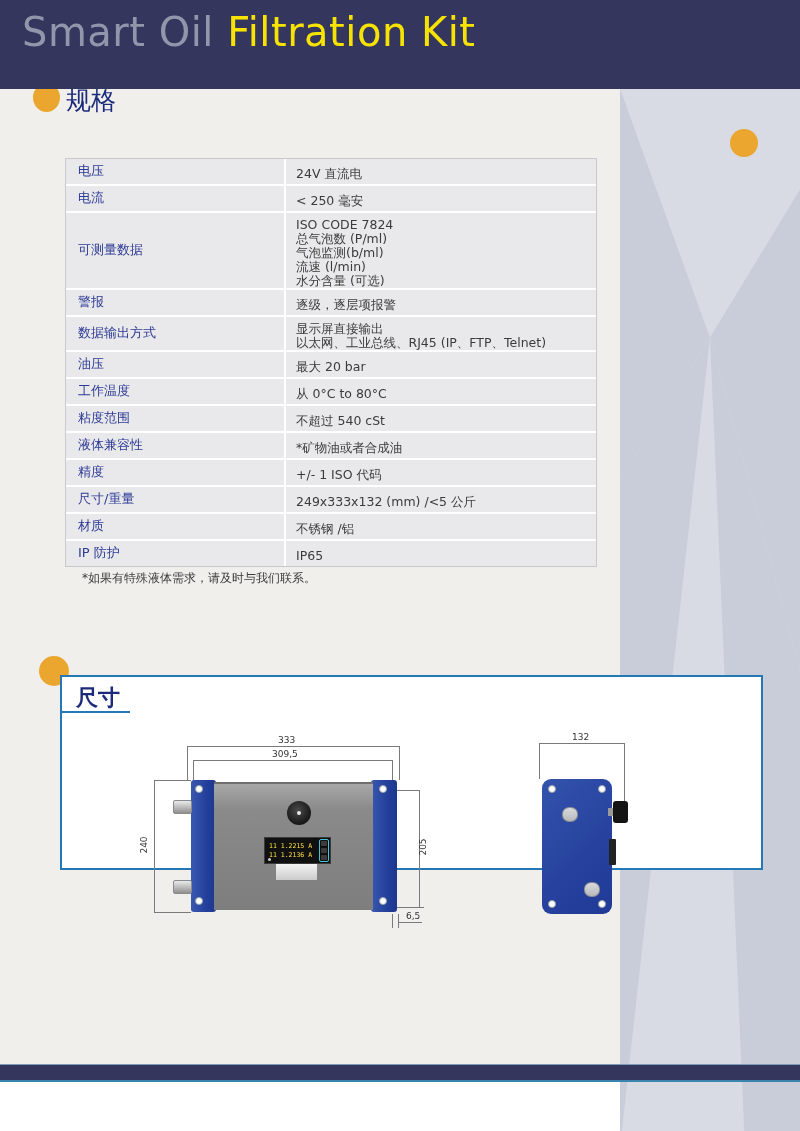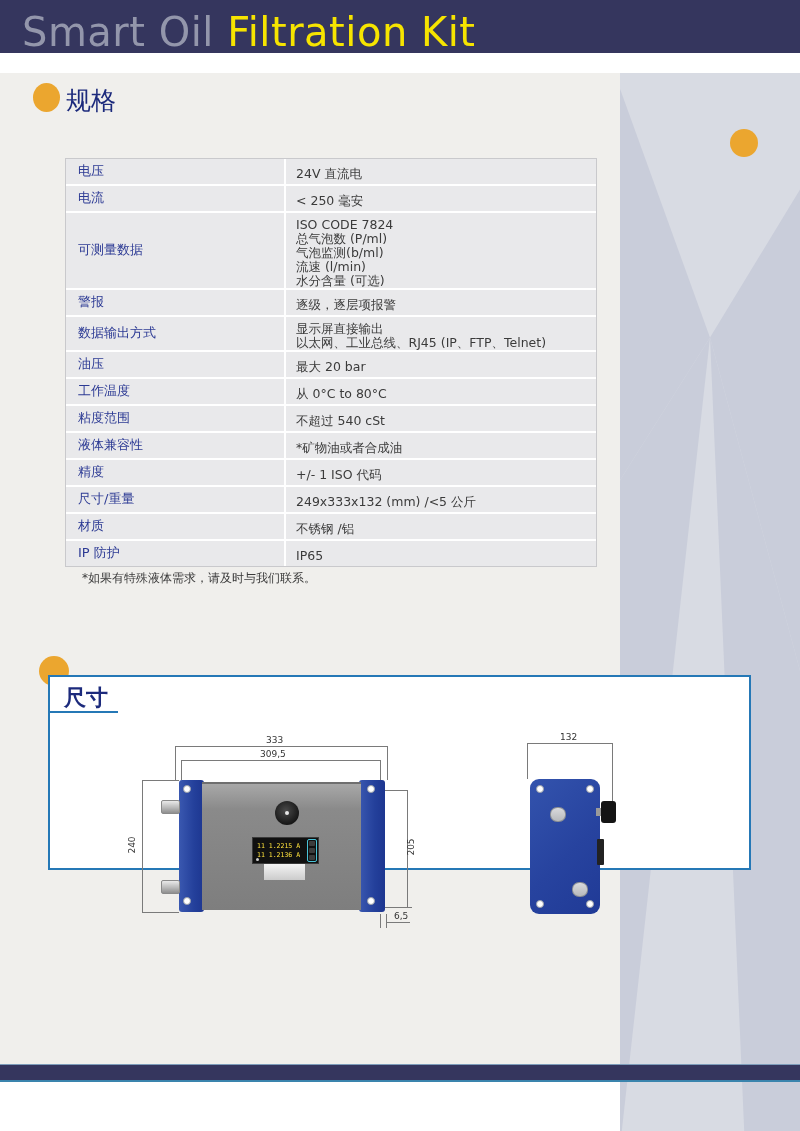--- a/index.html
+++ b/index.html
@@ -4,21 +4,21 @@
 <style>
   * { margin:0; padding:0; box-sizing:border-box; }
   html,body { width:800px; height:1131px; }
   body {
     position:relative; background:#ffffff; overflow:hidden;
     font-family:"DejaVu Sans","Liberation Sans",sans-serif;
   }
   .abs { position:absolute; }
 
   
-  .header { left:0; top:0; width:800px; height:53px; background:#35365e; z-index:4; }
+  .header { left:0; top:0; width:800px; height:89px; background:#35365e; z-index:4; }
   .header-title { left:22px; top:9px; font-size:40px; letter-spacing:0.5px; white-space:nowrap; }
   .title-gray { color:#9396ab; }
   .title-yellow { color:#f6e400; }
 
   
   .content-bg { left:0; top:73px; width:800px; height:991px; background:#f0efec; z-index:0; }
 
   
   .side-panel { left:620px; top:73px; width:180px; height:1058px; background:#d8dbe3; z-index:1; overflow:hidden; }
   .facet { position:absolute; inset:0; background:#c9cdda; }
@@ -43,21 +43,21 @@
     display:flex; align-items:center;
   }
   .cell-value {
     flex:1; border-left:2px solid #ffffff; padding:5px 8px 0 10px;
     font-size:12.5px; color:#3b3b3b; line-height:14px; white-space:pre-line;
     display:flex; align-items:center;
   }
   .footnote { left:82px; top:570px; font-size:12px; color:#3a3a3a; z-index:3; }
 
   
-  .dims-box { left:48px; top:675px; width:703px; height:195px; background:#ffffff; border:2px solid #2578b6; z-index:3; }
+  .dims-box { left:60px; top:675px; width:703px; height:195px; background:#ffffff; border:2px solid #2578b6; z-index:3; }
   .dims-title { left:14px; top:6px; font-size:22px; font-weight:bold; color:#1c2a7c; }
   .dims-underline { left:0px; top:34px; width:68px; height:2px; background:#2578b6; }
 
   .hline { position:absolute; height:1px; background:#7a7a7a; }
   .vline { position:absolute; width:1px; background:#7a7a7a; }
   .dim-label { position:absolute; font-size:9px; color:#333333; white-space:nowrap; }
   .rot { transform:rotate(-90deg); transform-origin:center; }
 
   
   .rail { position:absolute; background:linear-gradient(90deg,#3a58b0,#24409b 60%,#1d3690); border-radius:3px; }

